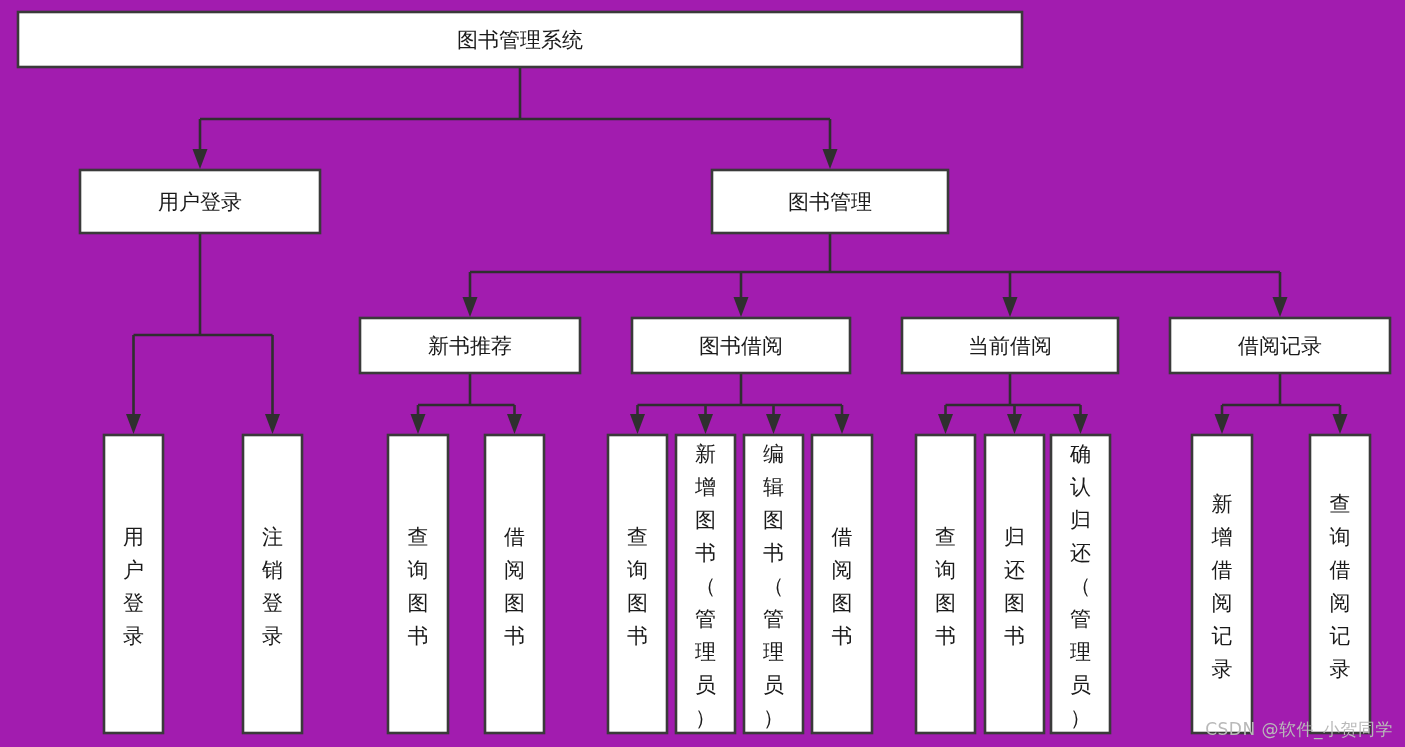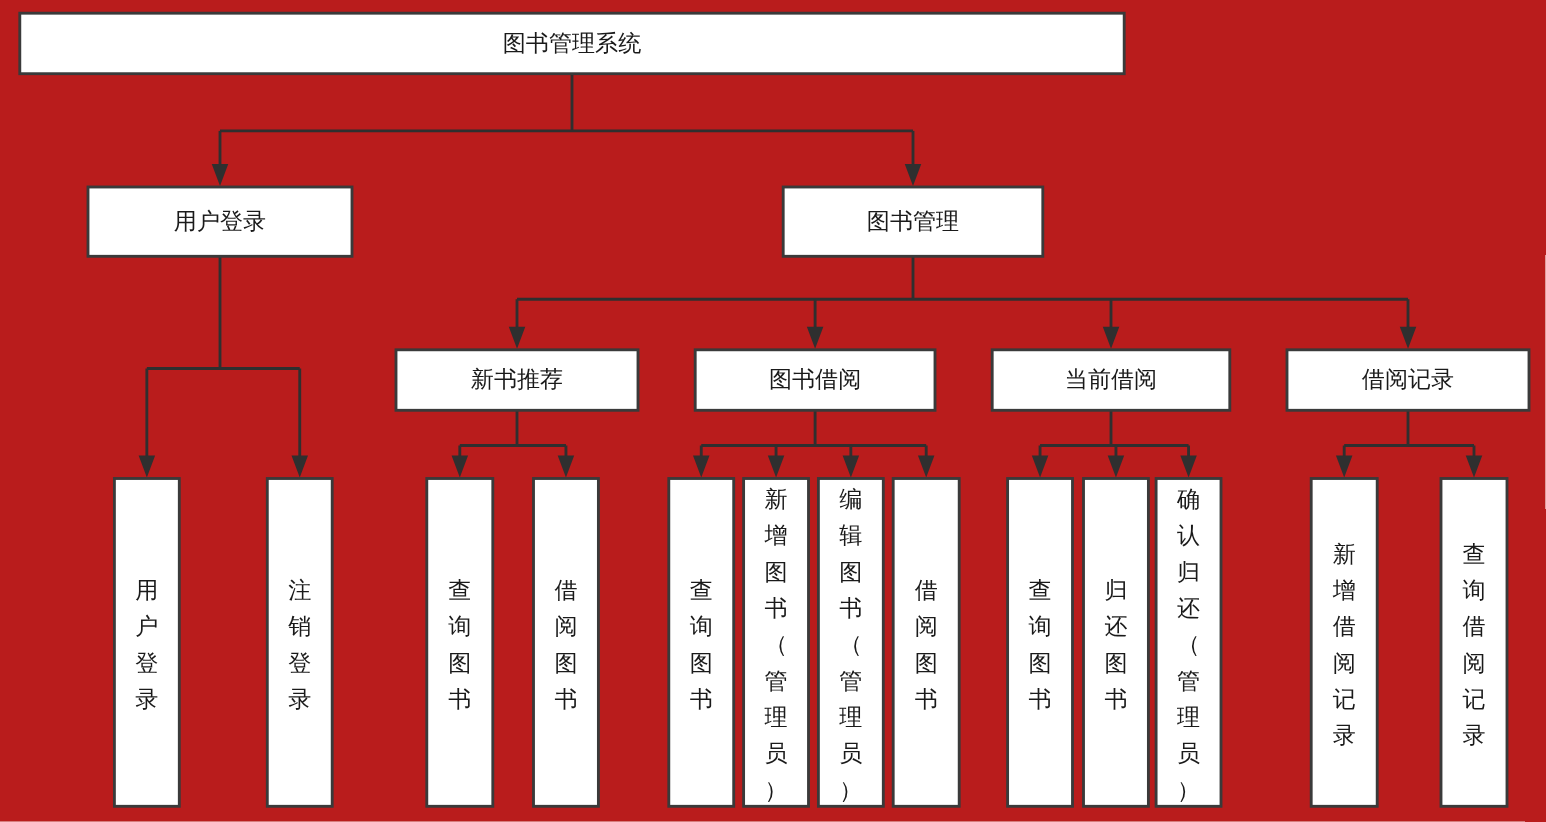--- a/index.html
+++ b/index.html
@@ -11,21 +11,21 @@
   body {
     font-family: "DejaVu Sans", "Liberation Sans", sans-serif;
     width: 1405px;
     height: 747px;
     overflow: hidden;
   }
   #diagram-root {
     position: relative;
     width: 1405px;
     height: 747px;
-    background: #b91c1c;
+    background: #a21caf;
   }
   svg.diagram-canvas {
     position: absolute;
     top: 0;
     left: 0;
     width: 1405px;
     height: 747px;
     display: block;
   }
   .node-box {
@@ -207,14 +207,15 @@
           <text x="1222" y="510.74" class="node-label-v"><tspan x="1222" dy="0">新</tspan><tspan x="1222" dy="33">增</tspan><tspan x="1222" dy="33">借</tspan><tspan x="1222" dy="33">阅</tspan><tspan x="1222" dy="33">记</tspan><tspan x="1222" dy="33">录</tspan></text>
         </g>
         <g>
           <rect x="1310" y="435" width="60" height="298" class="node-box"></rect>
           <text x="1340" y="510.74" class="node-label-v"><tspan x="1340" dy="0">查</tspan><tspan x="1340" dy="33">询</tspan><tspan x="1340" dy="33">借</tspan><tspan x="1340" dy="33">阅</tspan><tspan x="1340" dy="33">记</tspan><tspan x="1340" dy="33">录</tspan></text>
         </g>
       </g>
 
   </svg>
 
+  <div class="watermark-text">CSDN @软件_小贺同学</div>
 
 </div>
 
 </body></html>

